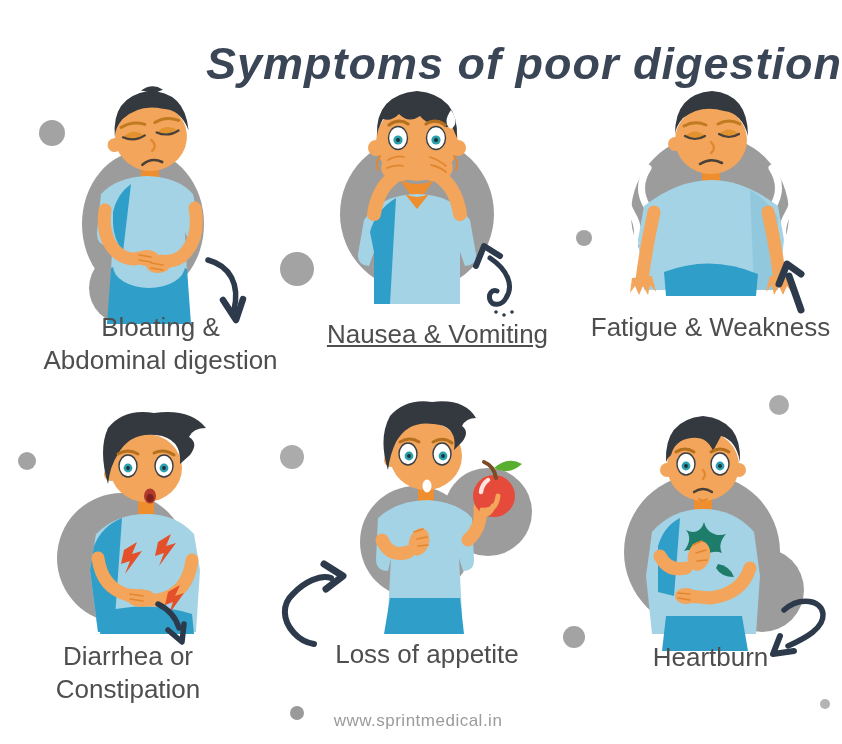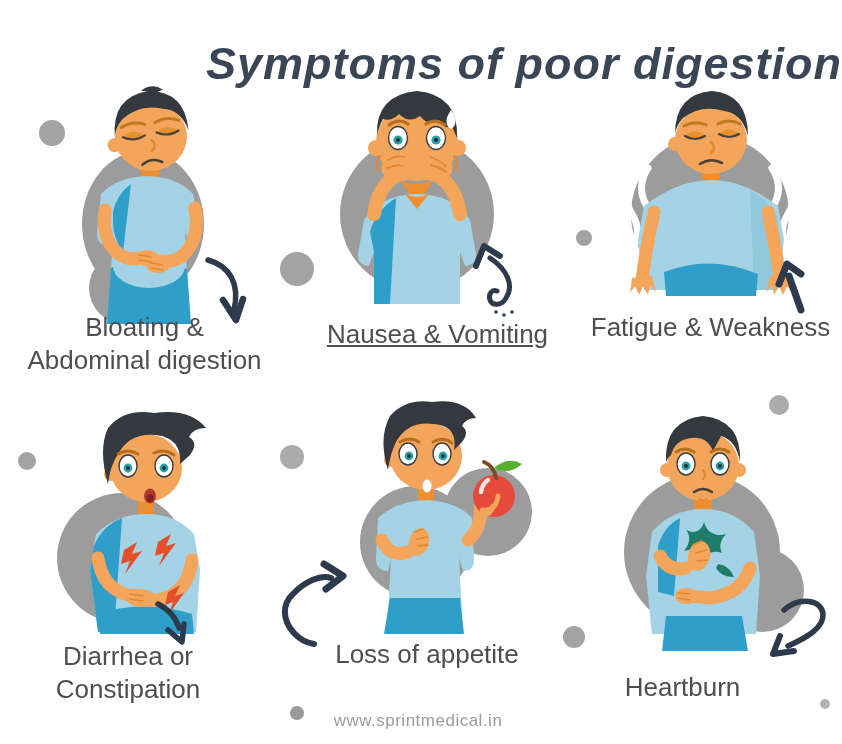--- a/index.html
+++ b/index.html
@@ -220,21 +220,21 @@
   <svg class="arrow" style="left:280px;top:558px;" width="68" height="92" viewBox="0 0 68 92">
     <path d="M34,86 Q22,84 14,75 C2,62 2,46 13,36 C24,24 41,16 51,20" stroke="#2c3a4c" stroke-width="6" fill="none" stroke-linecap="round"></path>
     <path d="M44,6 L63,18 L46,31" stroke="#2c3a4c" stroke-width="7" fill="none" stroke-linecap="round" stroke-linejoin="round"></path>
   </svg>
 
   <svg class="arrow" style="left:766px;top:594px;" width="72" height="68" viewBox="0 0 72 68">
     <path d="M18,16 C34,2 56,6 57,20 C58,34 40,44 22,52" stroke="#2c3a4c" stroke-width="5.5" fill="none" stroke-linecap="round"></path>
     <path d="M14,42 L7,60 L28,57" stroke="#2c3a4c" stroke-width="6" fill="none" stroke-linecap="round" stroke-linejoin="round"></path>
   </svg>
 
-  <div class="sym-label" style="left:2px;top:311px;width:285px;">
+  <div class="sym-label" style="left:18px;top:311px;width:285px;">
     <span>Bloating &amp;</span>
     <span>Abdominal digestion</span>
   </div>
 
   <div class="sym-label" style="left:305px;top:318px;width:265px;text-decoration:underline;">
     <span>Nausea &amp; Vomiting</span>
   </div>
 
   <div class="sym-label" style="left:28px;top:640px;width:200px;">
     <span>Diarrhea or</span>
@@ -242,19 +242,19 @@
   </div>
 
   <div class="sym-label" style="left:583px;top:311px;width:255px;">
     <span>Fatigue &amp; Weakness</span>
   </div>
 
   <div class="sym-label" style="left:307px;top:638px;width:240px;">
     <span>Loss of appetite</span>
   </div>
 
-  <div class="sym-label" style="left:600px;top:641px;width:165px;margin-top:30px;">
+  <div class="sym-label" style="left:628px;top:641px;width:165px;">
     <span>Heartburn</span>
   </div>
 
   <div class="footer">www.sprintmedical.in</div>
 
 </div>
 
 </body></html>

